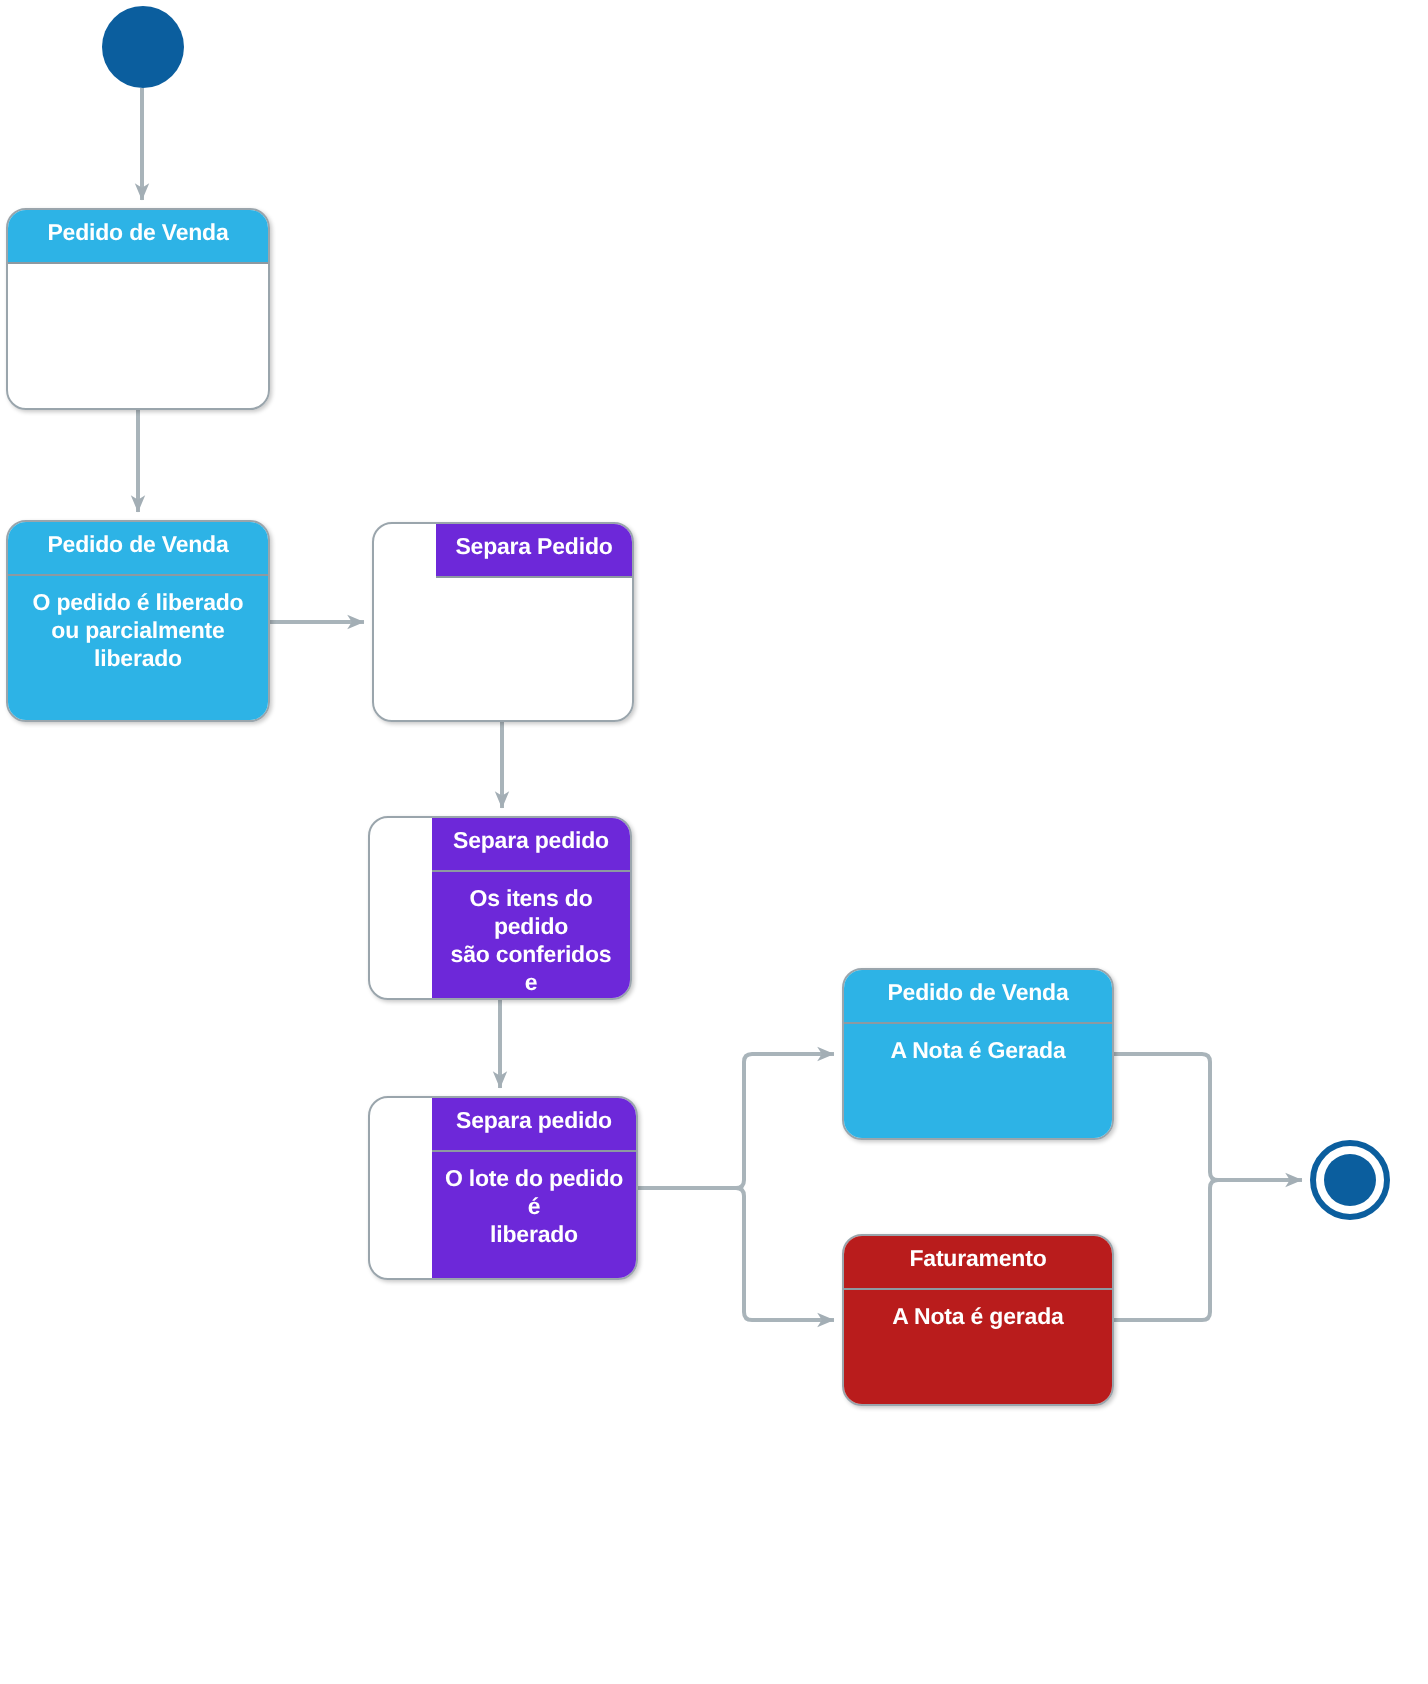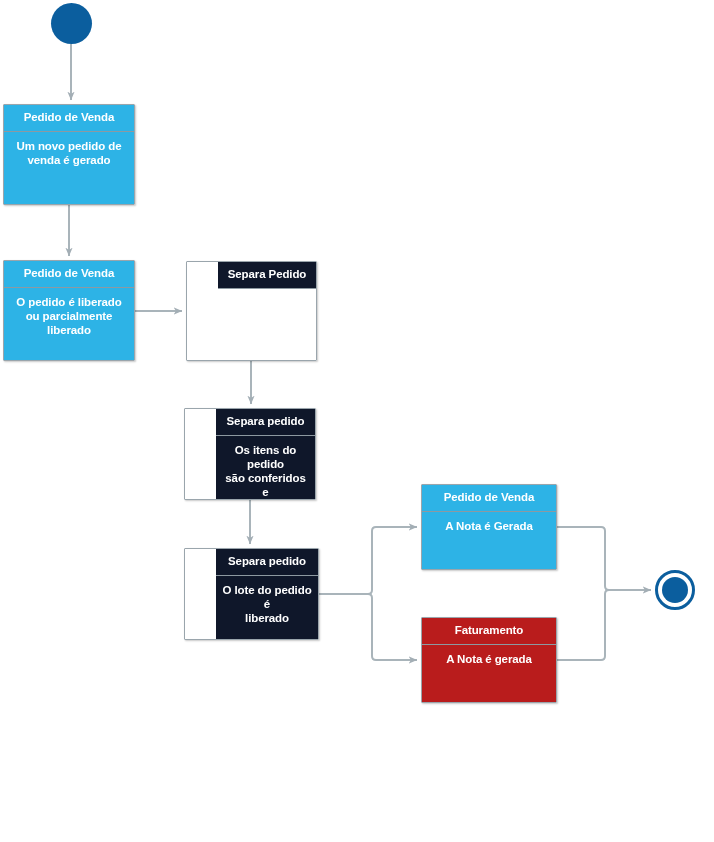--- a/index.html
+++ b/index.html
@@ -26,21 +26,21 @@
     left: 0;
     top: 0;
     width: 714px;
     height: 842px;
     pointer-events: none;
   }
   .node-box {
     position: absolute;
     box-sizing: border-box;
     border: 1px solid #9aa5ac;
-    border-radius: 1px;
+    border-radius: 10px;
     box-shadow: 1px 1px 2px rgba(0,0,0,0.22);
     overflow: hidden;
     display: flex;
     flex-direction: column;
     align-items: stretch;
   }
   .node-head {
     box-sizing: border-box;
     text-align: center;
     color: #ffffff;
@@ -57,21 +57,21 @@
     color: #ffffff;
     font-weight: bold;
     font-size: 11.5px;
     line-height: 14px;
     padding: 7px 6px 0 6px;
     flex: 1 1 auto;
     white-space: pre-line;
     letter-spacing: -0.1px;
   }
   .fill-light .node-head, .fill-light .node-body { background: #2db3e6; }
-  .fill-dark  .node-head, .fill-dark  .node-body { background: #0f172a; margin-left: 31px; }
+  .fill-dark  .node-head, .fill-dark  .node-body { background: #6d28d9; margin-left: 31px; }
   .fill-pale  .node-head, .fill-pale  .node-body { background: #b91c1c; }
 
   .terminal {
     position: absolute;
     box-sizing: border-box;
     border-radius: 50%;
   }
   .terminal-start {
     background: #0b5e9e;
   }
@@ -117,22 +117,20 @@
       <path d="M557,527 L601,527 Q605,527 605,531 L605,586 Q605,590 609,590 L651,590" marker-end="url(#arrowhead)"></path>
 
       <path d="M557,660 L601,660 Q605,660 605,656 L605,594 Q605,590 609,590"></path>
     </g>
   </svg>
 
   <div class="terminal terminal-start" style="left:51px; top:3px; width:41px; height:41px;"></div>
 
   <div class="node-box fill-light" style="left:3px; top:104px; width:132px; height:101px;">
     <div class="node-head">Pedido de Venda</div>
-    <div class="node-body">Um novo pedido de
-venda é gerado</div>
   </div>
 
   <div class="node-box fill-light" style="left:3px; top:260px; width:132px; height:101px;">
     <div class="node-head">Pedido de Venda</div>
     <div class="node-body">O pedido é liberado
 ou parcialmente
 liberado</div>
   </div>
 
   <div class="node-box fill-dark" style="left:186px; top:261px; width:131px; height:100px;">

